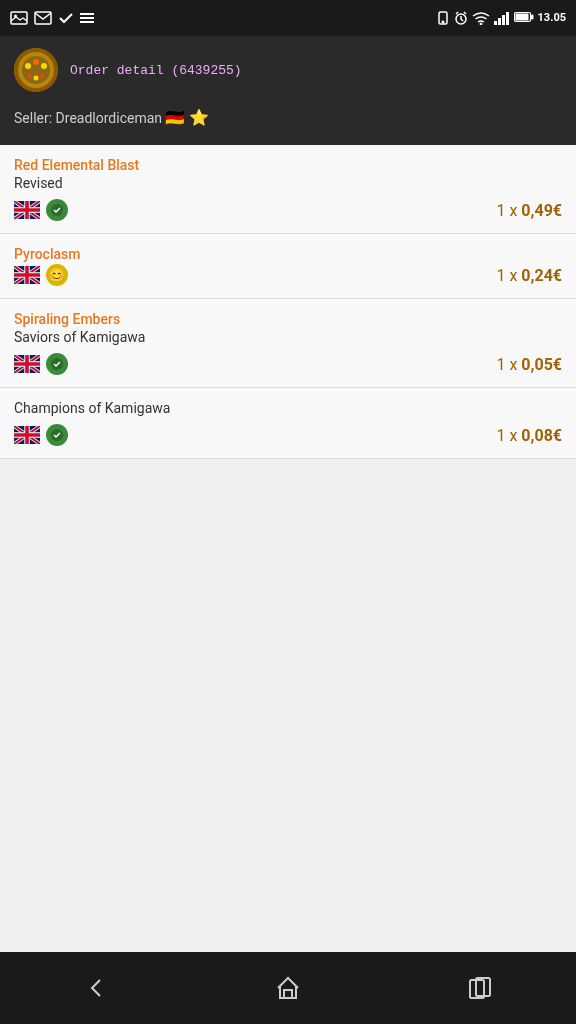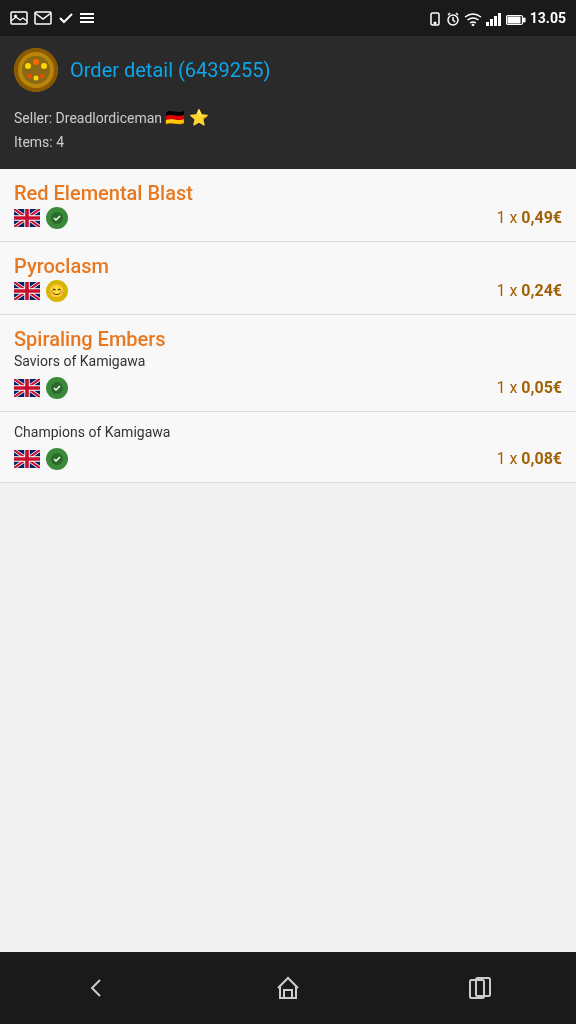--- a/index.html
+++ b/index.html
@@ -25,24 +25,24 @@
       font-size: 13px;
       flex-shrink: 0;
     }
     .status-bar-left {
       display: flex;
       align-items: center;
       gap: 6px;
     }
     .status-bar-right {
       display: flex;
-      align-items: flex-end;
+      align-items: flex-start;
       gap: 4px;
       font-weight: bold;
-      font-size: 14px;
+      font-size: 11px;
     }
 
     
     .header {
       background: #2a2a2a;
       padding: 12px 14px 14px 14px;
       flex-shrink: 0;
     }
     .header-title-row {
       display: flex;
@@ -59,23 +59,24 @@
       display: flex;
       align-items: center;
       justify-content: center;
       font-size: 10px;
       color: #ffdd88;
       font-weight: bold;
       text-align: center;
       overflow: hidden;
     }
     .header-title {
-      color: #0ea5e9;
-      font-size: 20px;
+      color: #f0abfc;
+      font-size: 13px;
       font-weight: 400;
+      font-family: Liberation Mono, monospace;
     }
     .header-meta {
       color: #cccccc;
       font-size: 14px;
       line-height: 1.7;
     }
     .header-pricing {
       text-align: right;
       color: #cccccc;
       font-size: 14px;
@@ -94,21 +95,21 @@
       background: #f0f0f0;
       flex: 1;
     }
     .item-card {
       background: #f8f8f8;
       border-bottom: 1px solid #ddd;
       padding: 12px 14px;
     }
     .item-name {
       color: #e87820;
-      font-size: 20px;
+      font-size: 14px;
       font-weight: 500;
       margin-bottom: 2px;
     }
     .item-set {
       color: #333;
       font-size: 14px;
       margin-bottom: 8px;
     }
     .item-footer {
       display: flex;
@@ -250,30 +251,27 @@
     </div>
     <span class="header-title">Order detail (6439255)</span>
   </div>
   <div class="header-meta">
     <div>
       <span>Seller:</span>
       <span>Dreadlordiceman</span>
       <span class="flag-emoji">🇩🇪</span>
       <span class="star-emoji">⭐</span>
     </div>
-    <div>
-      <span>Items:</span>
-      <span>4</span>
-    </div>
   </div>
 </div>
 
 <div class="items-container" id="items-container">
 <div class="item-card">
     <div class="item-name">Red Elemental Blast</div>
+    <div class="item-set">Revised</div>
     <div class="item-footer">
       <div class="item-icons">
         <svg class="uk-flag-svg" viewBox="0 0 26 18" xmlns="http://www.w3.org/2000/svg">
           <rect width="26" height="18" fill="#012169"></rect>
           <path d="M0,0 L26,18 M26,0 L0,18" stroke="white" stroke-width="3.6"></path>
           <path d="M0,0 L26,18 M26,0 L0,18" stroke="#C8102E" stroke-width="2.2"></path>
           <path d="M13,0 L13,18 M0,9 L26,9" stroke="white" stroke-width="5.4"></path>
           <path d="M13,0 L13,18 M0,9 L26,9" stroke="#C8102E" stroke-width="3.6"></path>
         </svg>
         <div class="condition-icon condition-good">

